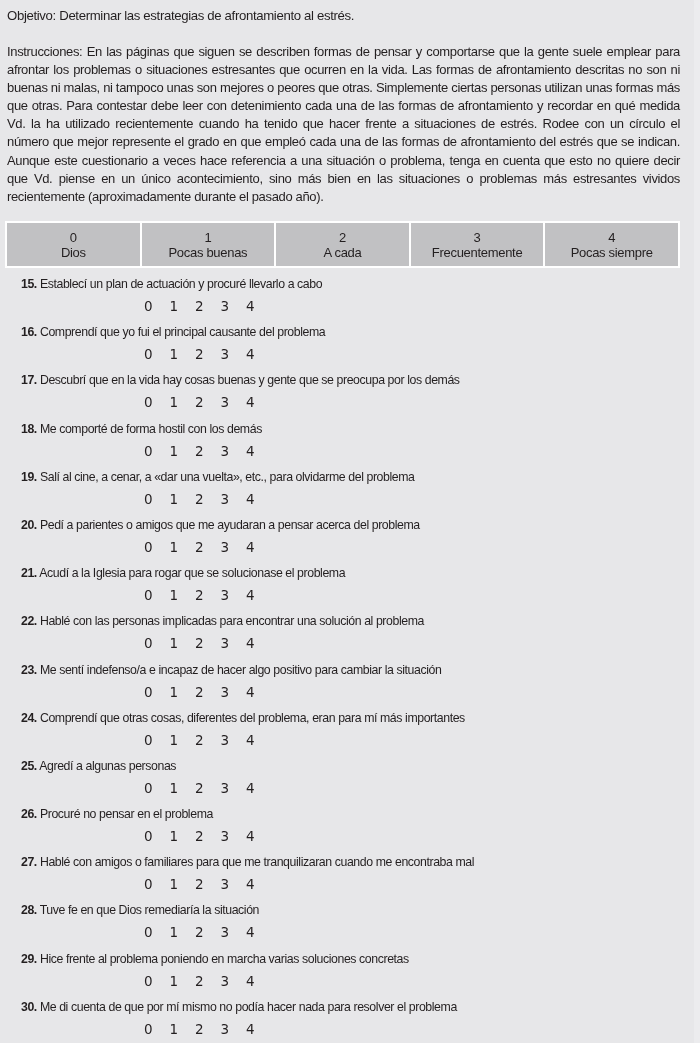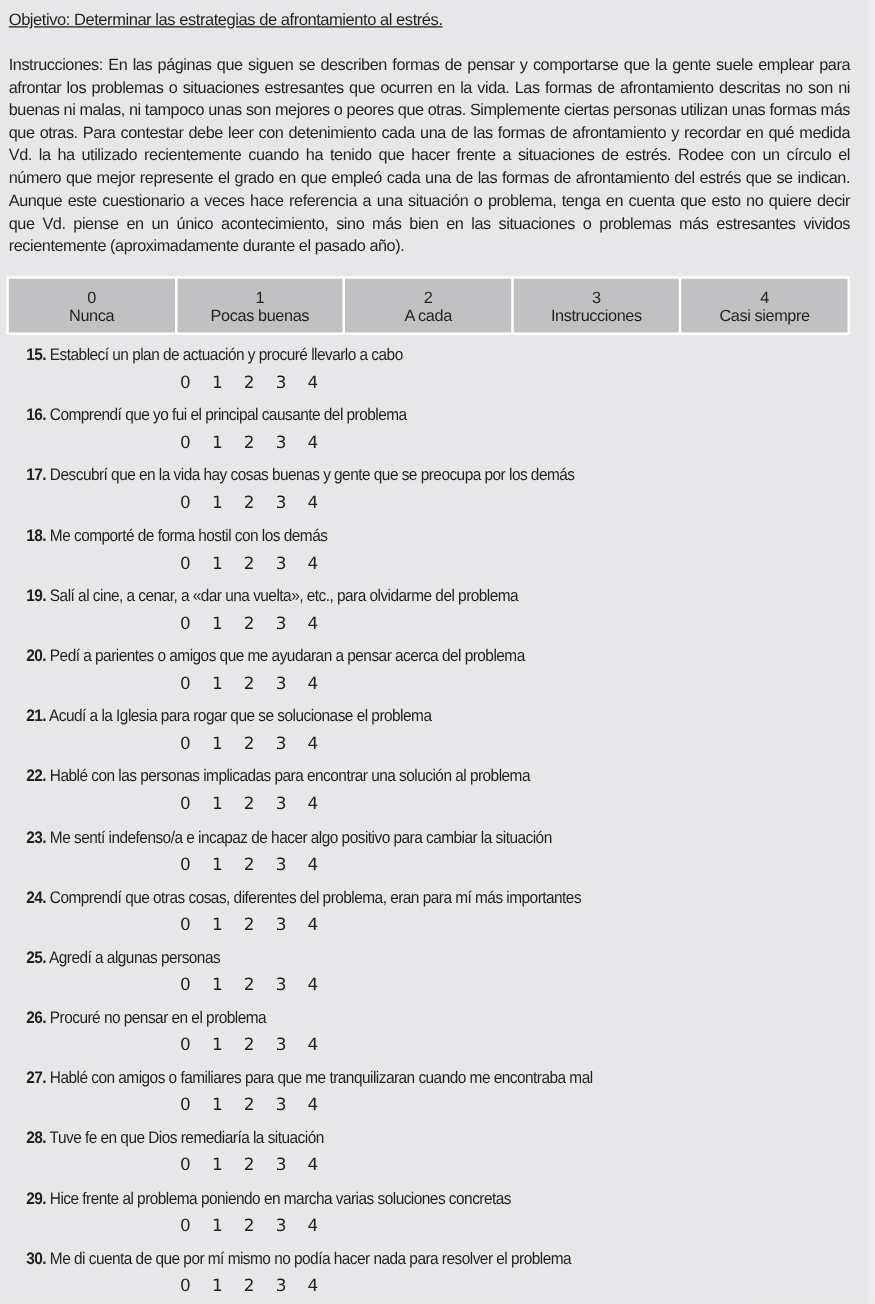--- a/index.html
+++ b/index.html
@@ -9,21 +9,20 @@
       font-family: "Liberation Sans Narrow", "Liberation Sans", sans-serif;
       color: #231f20;
       position: relative;
     }
     .page { position: absolute; left: 0; top: 0; width: 694px; height: 1043px; background: #e7e7e9; }
     .edge { position: absolute; right: 0; top: 0; width: 6px; height: 1043px; background: #ececee; }
     .objective {
       position: absolute; left: 7px; top: 8px;
       font-size: 13.2px; letter-spacing: -0.35px; font-stretch: condensed;
       white-space: nowrap;
-      text-decoration: underline;
     }
     .instructions {
       position: absolute; left: 7px; top: 43px; width: 673px;
       font-size: 13px; line-height: 18.1px; letter-spacing: -0.35px;
       text-align: justify; text-align-last: left;
     }
     .scale {
       position: absolute; left: 5px; top: 221px; width: 675px; height: 47px;
       background: #ffffff; display: flex; padding: 2px; box-sizing: border-box; gap: 2px;
     }
@@ -49,37 +48,37 @@
 </head>
 <body>
 
 <div class="page">
   <div class="objective">Objetivo: Determinar las estrategias de afrontamiento al estrés.</div>
   <div class="instructions">Instrucciones: En las páginas que siguen se describen formas de pensar y comportarse que la gente suele emplear para afrontar los problemas o situaciones estresantes que ocurren en la vida. Las formas de afrontamiento descritas no son ni buenas ni malas, ni tampoco unas son mejores o peores que otras. Simplemente ciertas personas utilizan unas formas más que otras. Para contestar debe leer con detenimiento cada una de las formas de afrontamiento y recordar en qué medida Vd. la ha utilizado recientemente cuando ha tenido que hacer frente a situaciones de estrés. Rodee con un círculo el número que mejor represente el grado en que empleó cada una de las formas de afrontamiento del estrés que se indican. Aunque este cuestionario a veces hace referencia a una situación o problema, tenga en cuenta que esto no quiere decir que Vd. piense en un único acontecimiento, sino más bien en las situaciones o problemas más estresantes vividos recientemente (aproximadamente durante el pasado año).</div>
 
   <div class="scale" id="scale">
       <div class="scale-cell">
         <span>0</span>
-        <span>Nunca</span>
+        <span>Dios</span>
       </div>
       <div class="scale-cell">
         <span>1</span>
         <span>Pocas buenas</span>
       </div>
       <div class="scale-cell">
         <span>2</span>
         <span>A cada</span>
       </div>
       <div class="scale-cell">
         <span>3</span>
-        <span>Instrucciones</span>
+        <span>Frecuentemente</span>
       </div>
       <div class="scale-cell">
         <span>4</span>
-        <span>Casi siempre</span>
+        <span>Pocas siempre</span>
       </div>
     </div>
 
   <div class="items" id="items">
       <div class="item">
         <div class="item-text"><span class="item-num">15.</span><span> Establecí un plan de actuación y procuré llevarlo a cabo</span></div>
         <div class="options">
           <span class="opt">0</span>
           <span class="opt">1</span>
           <span class="opt">2</span>

